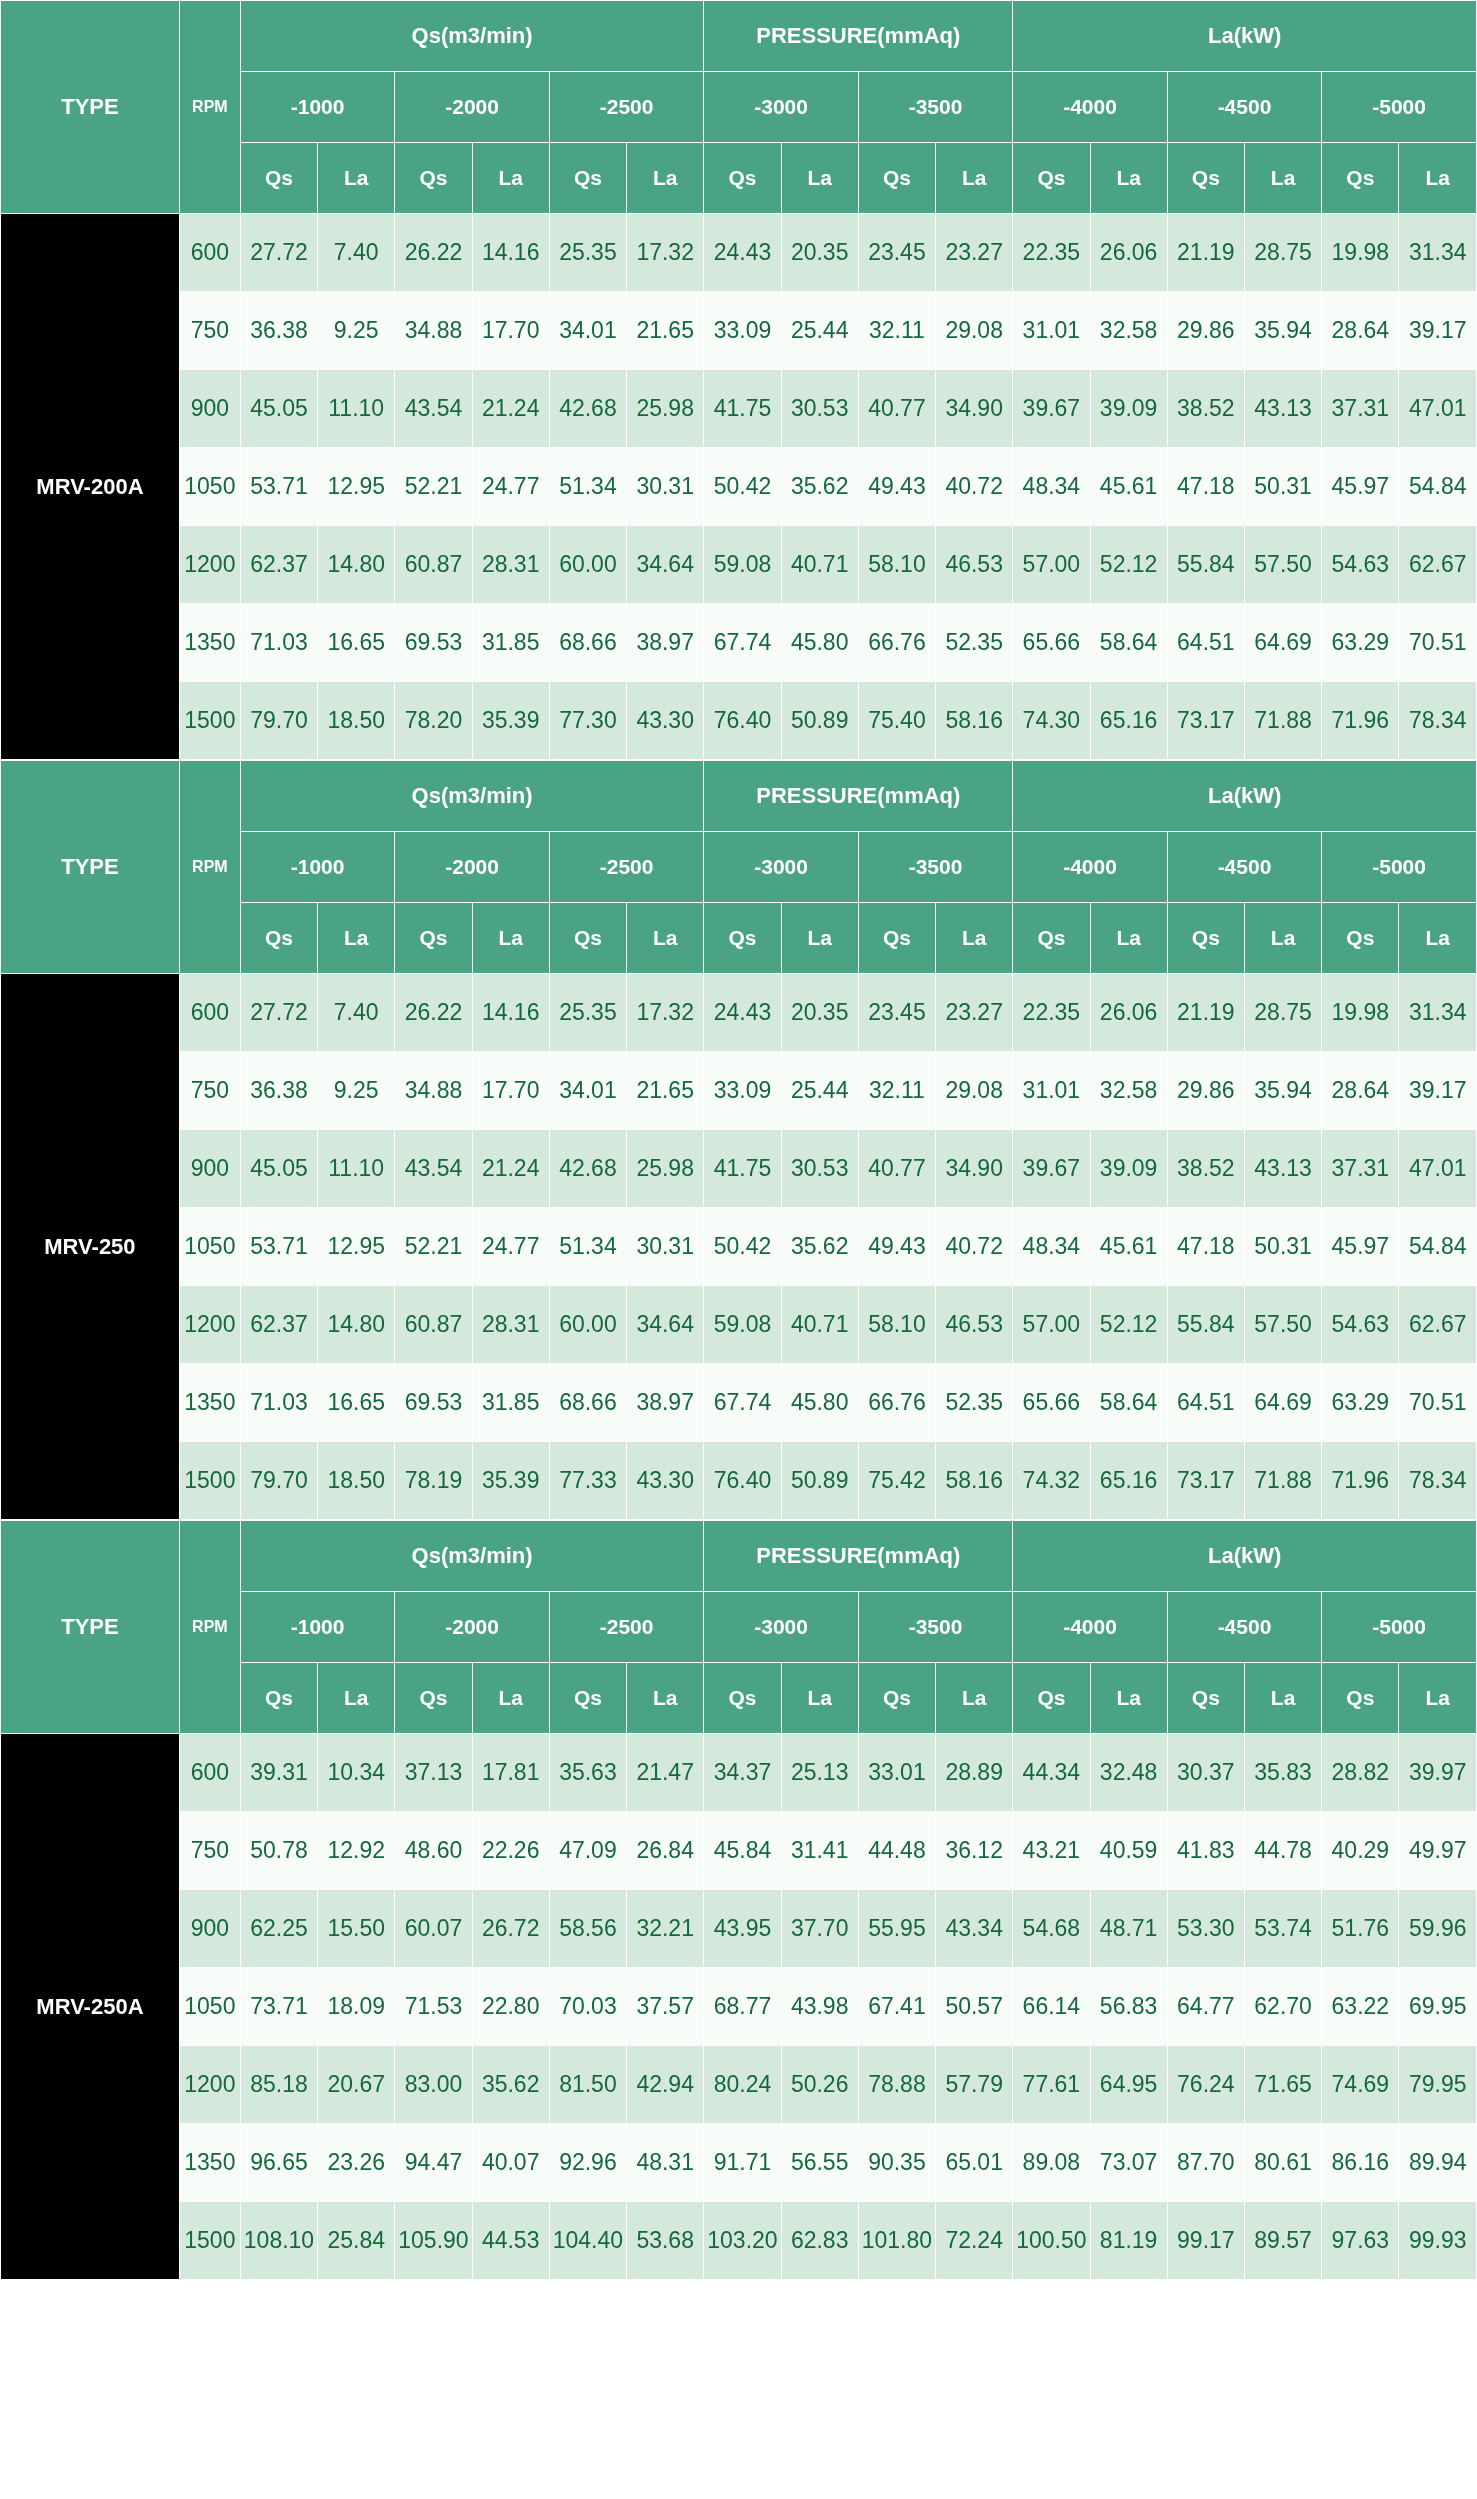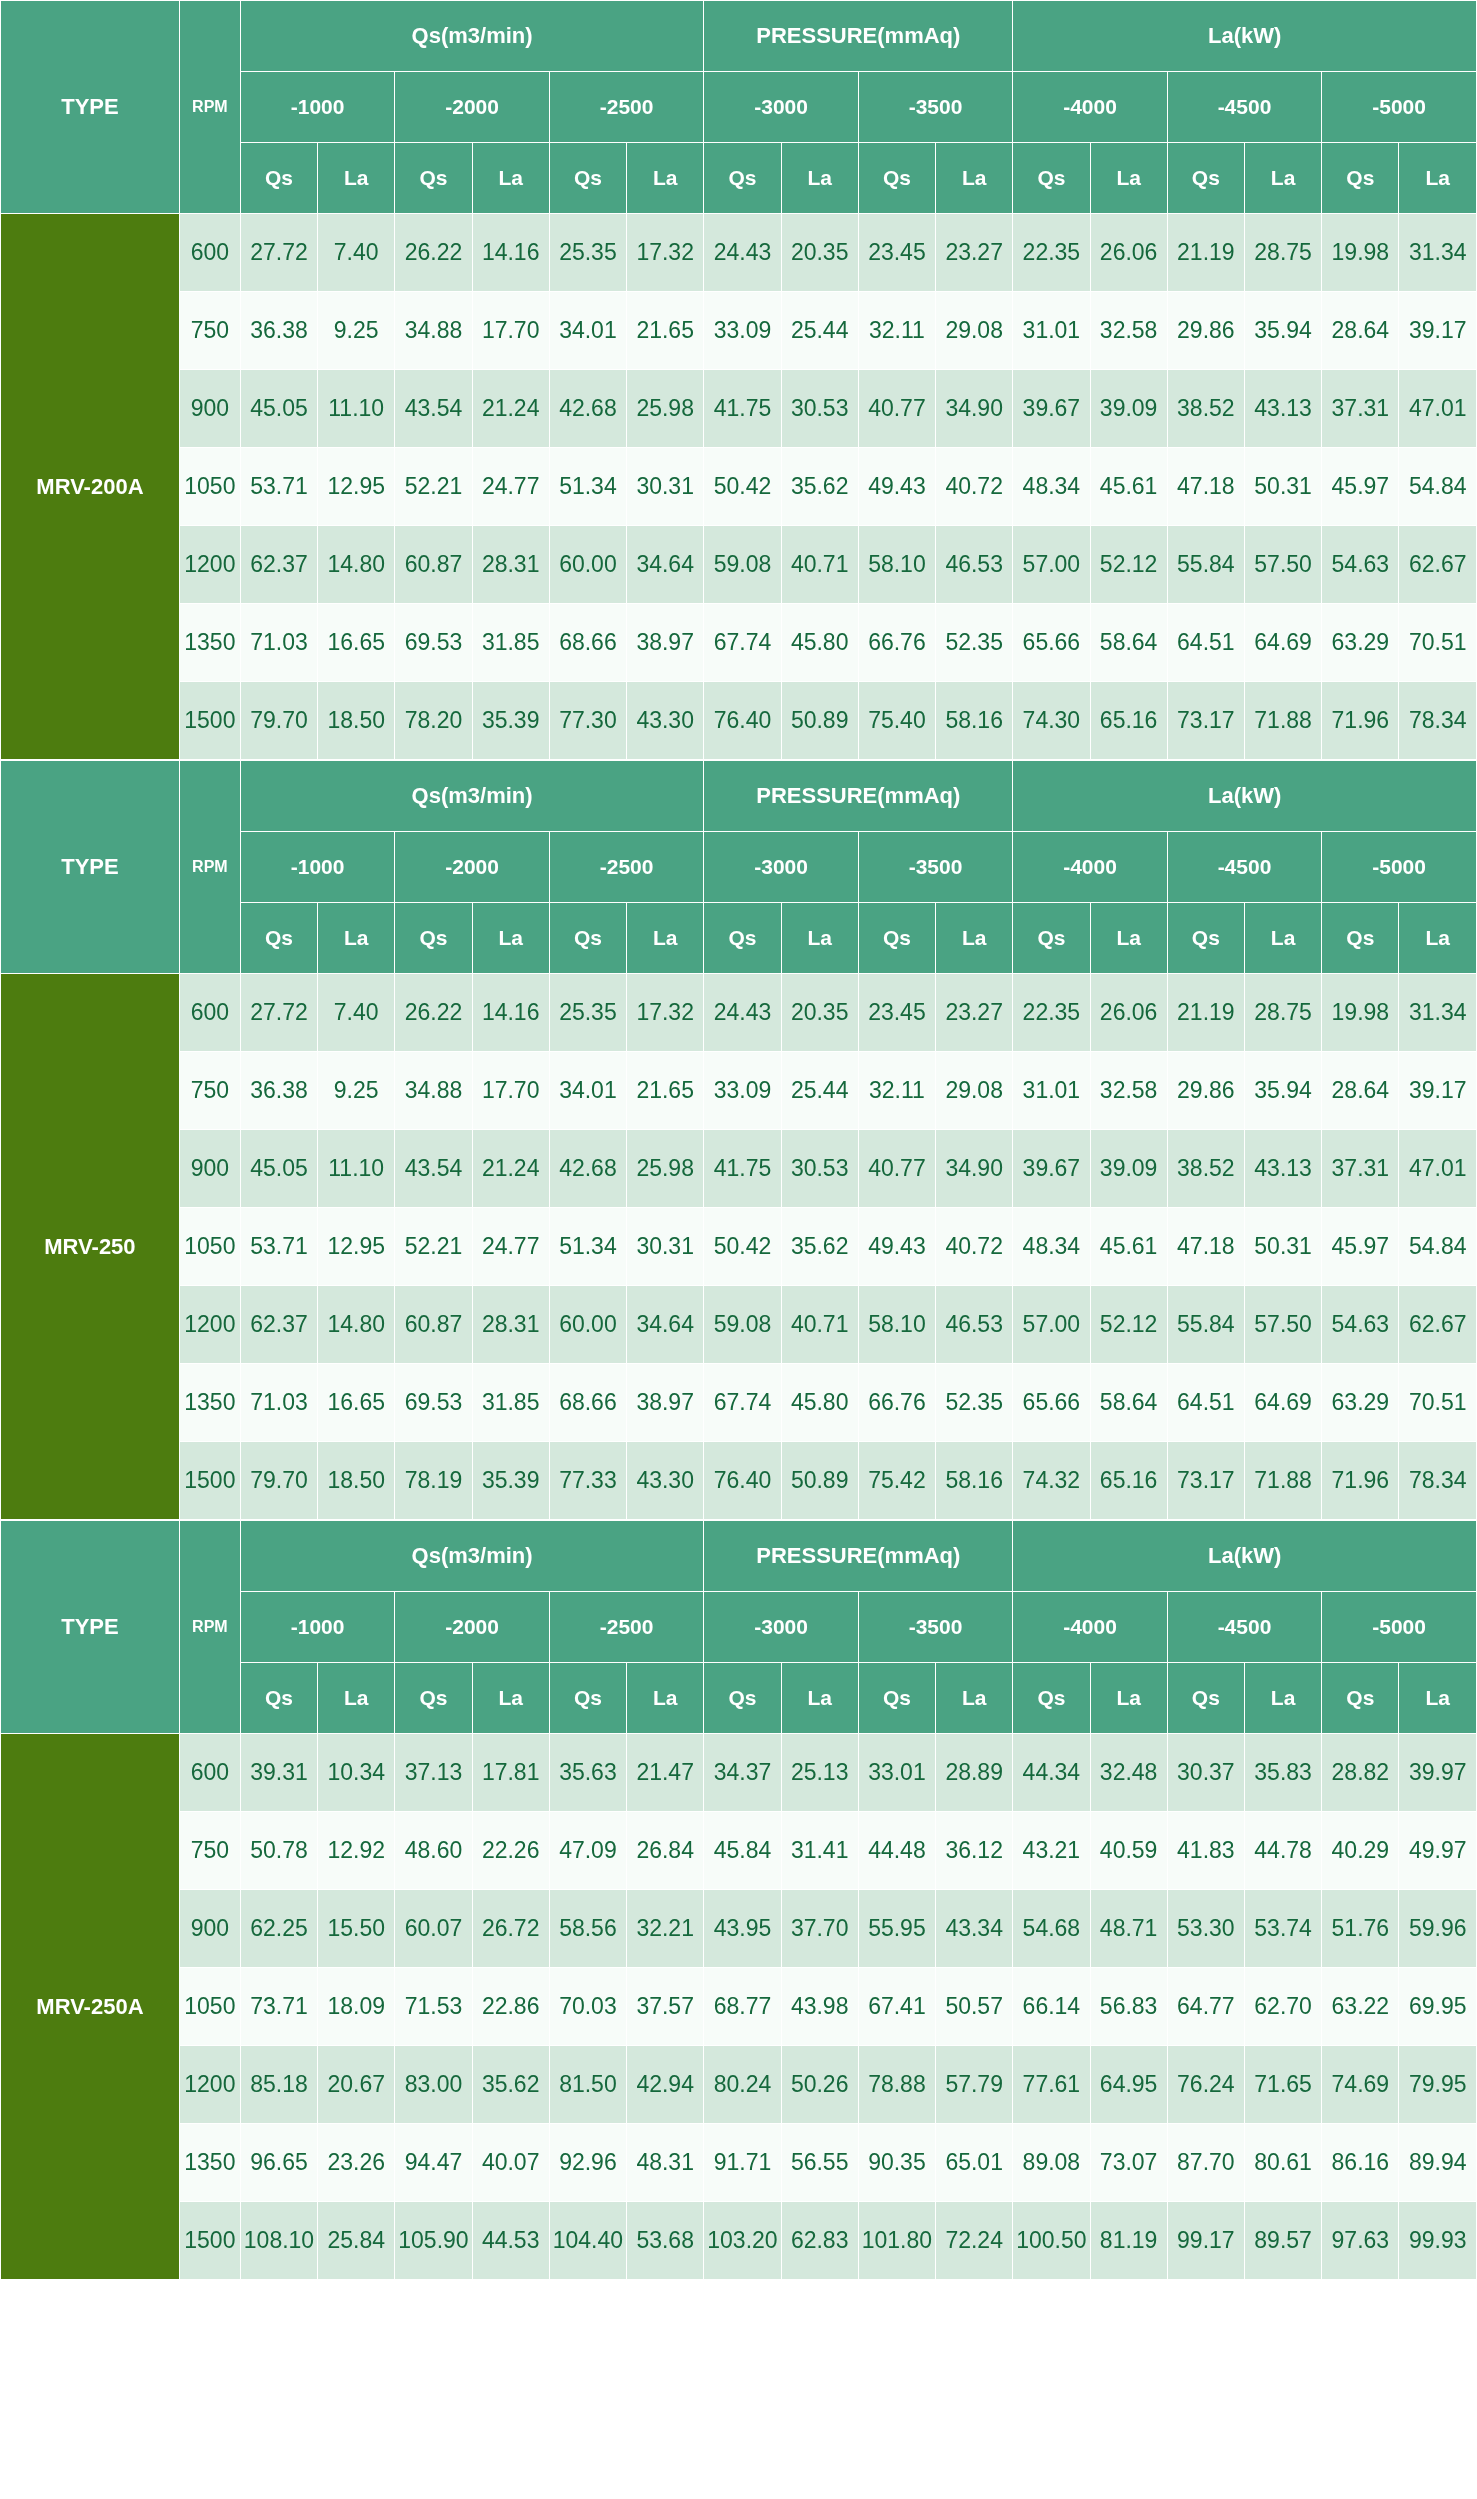--- a/index.html
+++ b/index.html
@@ -35,21 +35,21 @@
     font-size: 22px;
   }
   .hd-g1 { height: 70px; font-size: 22px; }
   .hd-g2 { height: 70px; font-size: 21px; }
   .hd-g3 { height: 70px; font-size: 21px; }
   .hd-type { font-size: 22px; }
   .hd-rpm  { font-size: 16px; }
 
   
   .typecell {
-    background: #4d7c0f;
+    background: #000000;
     color: #ffffff;
     font-weight: bold;
     font-size: 22px;
     border-left: 1.6px solid #ffffff;
   }
 
   
   .dc {
     color: #15683c;
     font-size: 23px;
@@ -574,21 +574,21 @@
             <td class="dc">53.30</td>
             <td class="dc">53.74</td>
             <td class="dc">51.76</td>
             <td class="dc">59.96</td>
           </tr>
           <tr class="rowB">
             <td class="dc">1050</td>
             <td class="dc">73.71</td>
             <td class="dc">18.09</td>
             <td class="dc">71.53</td>
-            <td class="dc">22.86</td>
+            <td class="dc">22.80</td>
             <td class="dc">70.03</td>
             <td class="dc">37.57</td>
             <td class="dc">68.77</td>
             <td class="dc">43.98</td>
             <td class="dc">67.41</td>
             <td class="dc">50.57</td>
             <td class="dc">66.14</td>
             <td class="dc">56.83</td>
             <td class="dc">64.77</td>
             <td class="dc">62.70</td>

